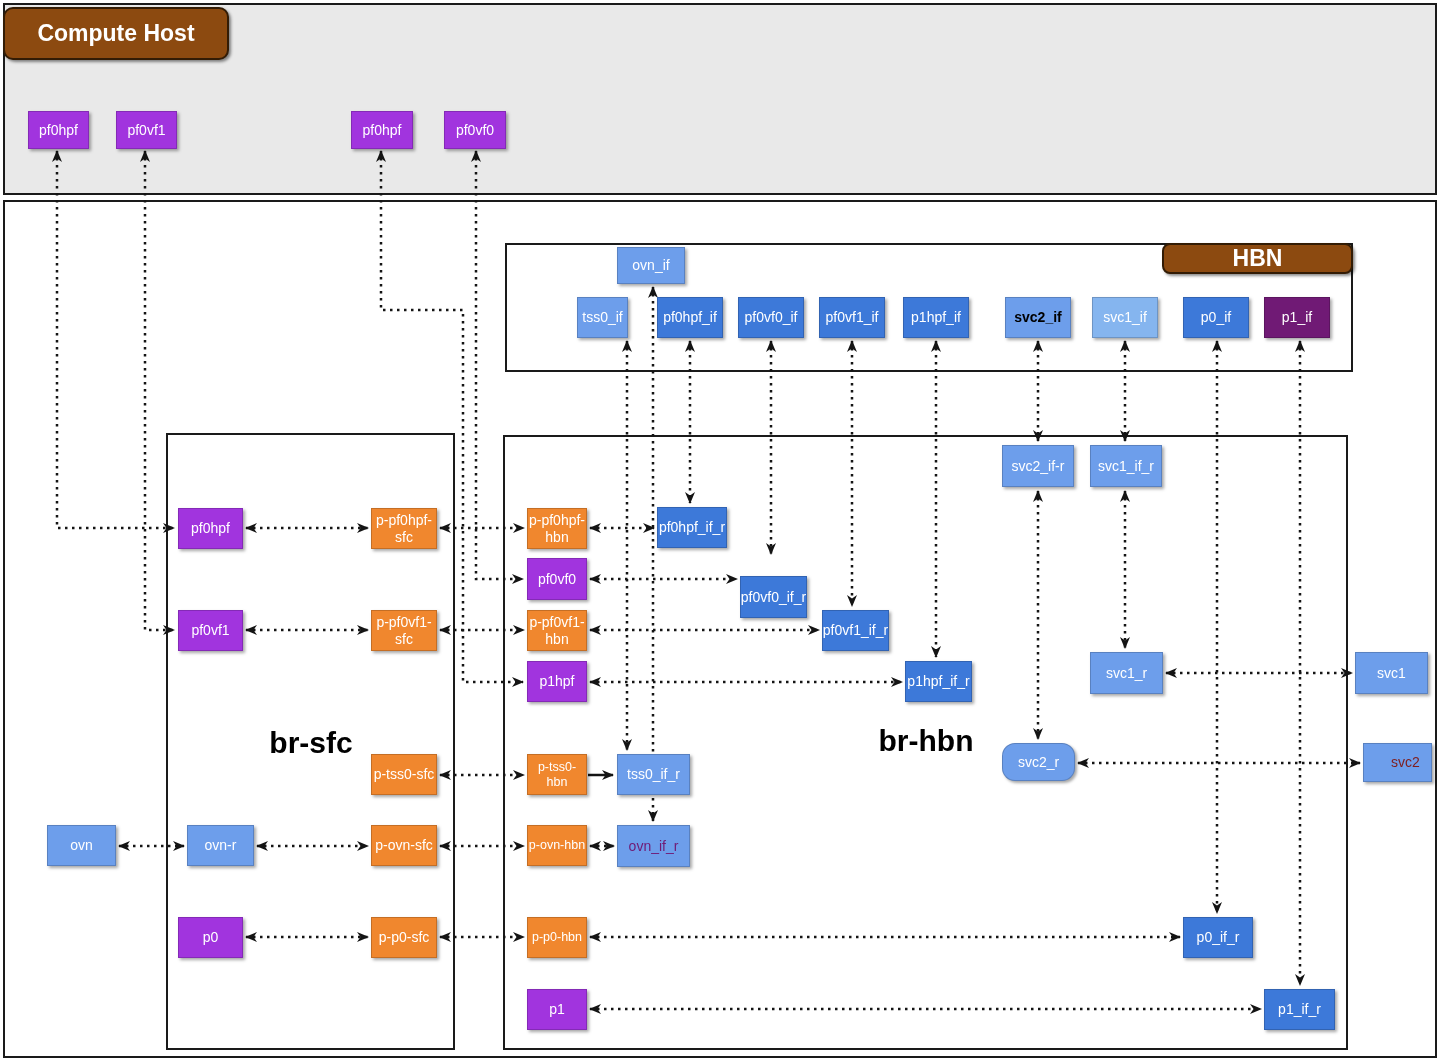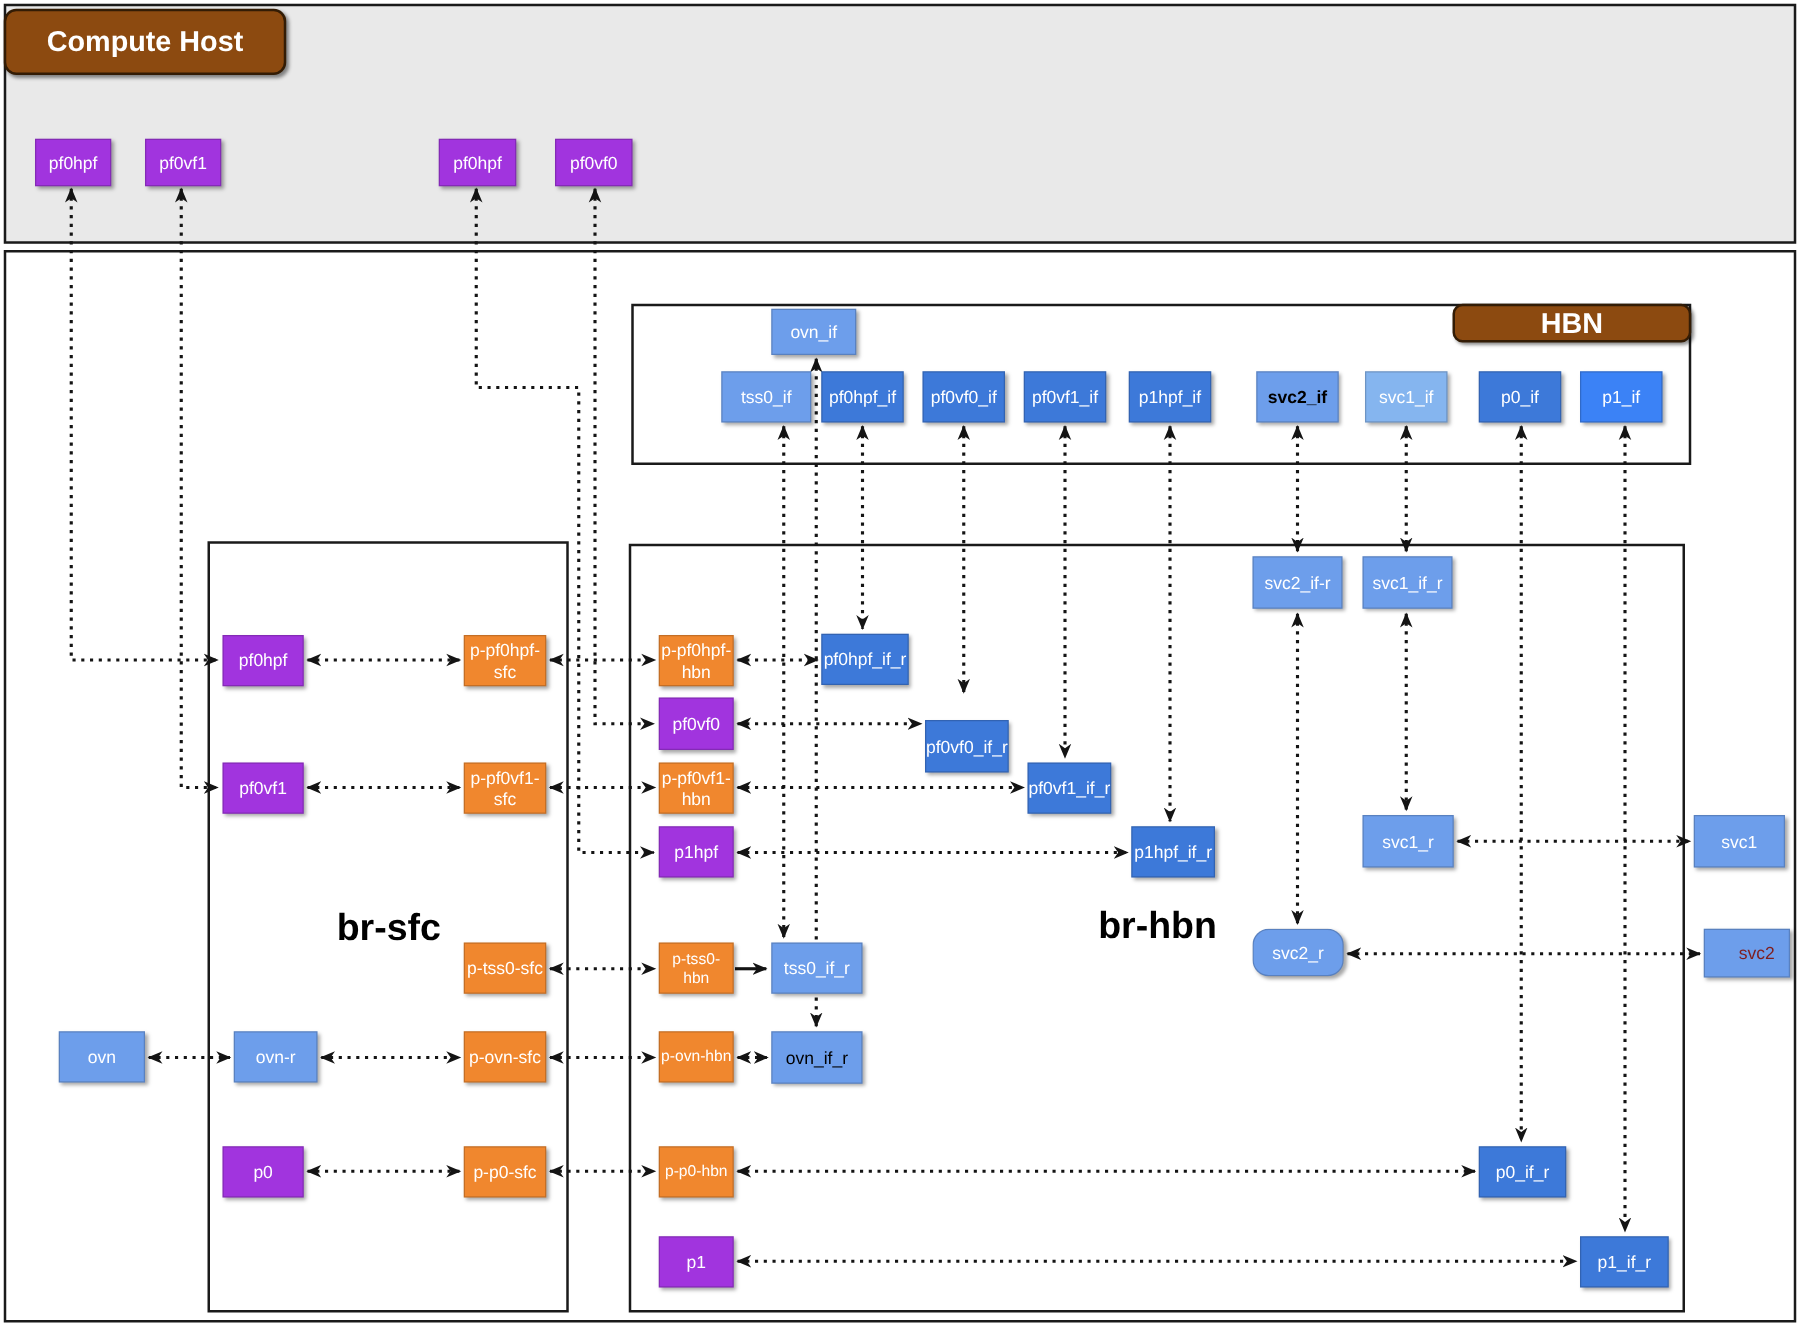--- a/index.html
+++ b/index.html
@@ -88,29 +88,29 @@
         <path d="M590 1009 L1261 1009" fill="none" stroke="#141414" stroke-width="2.5" stroke-dasharray="2.5 4.5" marker-end="url(#ah-e)" marker-start="url(#ah-s)"></path>
       </g>
   </svg>
 
   <div id="nodes">
       <div class="node" style="left: 28px; top: 111px; width: 61px; height: 38px; background: rgb(161, 52, 222); color: rgb(255, 255, 255); font-size: 14px;">pf0hpf</div>
       <div class="node" style="left: 116px; top: 111px; width: 61px; height: 38px; background: rgb(161, 52, 222); color: rgb(255, 255, 255); font-size: 14px;">pf0vf1</div>
       <div class="node" style="left: 351px; top: 111px; width: 62px; height: 38px; background: rgb(161, 52, 222); color: rgb(255, 255, 255); font-size: 14px;">pf0hpf</div>
       <div class="node" style="left: 444px; top: 111px; width: 62px; height: 38px; background: rgb(161, 52, 222); color: rgb(255, 255, 255); font-size: 14px;">pf0vf0</div>
       <div class="node" style="left: 617px; top: 247px; width: 68px; height: 37px; background: rgb(109, 158, 235); color: rgb(255, 255, 255); font-size: 14px;">ovn_if</div>
-      <div class="node" style="left: 577px; top: 297px; width: 72px; height: 41px; background: rgb(109, 158, 235); color: rgb(255, 255, 255); font-size: 14px;">tss0_if</div>
+      <div class="node" style="left: 577px; top: 297px; width: 51px; height: 41px; background: rgb(109, 158, 235); color: rgb(255, 255, 255); font-size: 14px;">tss0_if</div>
       <div class="node" style="left: 657px; top: 297px; width: 66px; height: 41px; background: rgb(61, 121, 217); color: rgb(255, 255, 255); font-size: 14px;">pf0hpf_if</div>
       <div class="node" style="left: 738px; top: 297px; width: 66px; height: 41px; background: rgb(61, 121, 217); color: rgb(255, 255, 255); font-size: 14px;">pf0vf0_if</div>
       <div class="node" style="left: 819px; top: 297px; width: 66px; height: 41px; background: rgb(61, 121, 217); color: #ffffff; font-size: 14px;">pf0vf1_if</div>
       <div class="node" style="left: 903px; top: 297px; width: 66px; height: 41px; background: rgb(61, 121, 217); color: rgb(255, 255, 255); font-size: 14px;">p1hpf_if</div>
       <div class="node" style="left: 1005px; top: 297px; width: 66px; height: 41px; background: rgb(109, 158, 235); color: rgb(0, 0, 0); font-size: 14px; font-weight: bold;">svc2_if</div>
       <div class="node" style="left: 1092px; top: 297px; width: 66px; height: 41px; background: rgb(133, 181, 239); color: rgb(255, 255, 255); font-size: 14px;">svc1_if</div>
       <div class="node" style="left: 1183px; top: 297px; width: 66px; height: 41px; background: rgb(61, 121, 217); color: rgb(255, 255, 255); font-size: 14px;">p0_if</div>
-      <div class="node" style="left: 1264px; top: 297px; width: 66px; height: 41px; background: #3b82f6; color: rgb(255, 255, 255); font-size: 14px;">p1_if</div>
+      <div class="node" style="left: 1264px; top: 297px; width: 66px; height: 41px; background: #701a75; color: rgb(255, 255, 255); font-size: 14px;">p1_if</div>
       <div class="node" style="left: 178px; top: 508px; width: 65px; height: 41px; background: rgb(161, 52, 222); color: rgb(255, 255, 255); font-size: 14px;">pf0hpf</div>
       <div class="node" style="left: 371px; top: 508px; width: 66px; height: 41px; background: rgb(240, 135, 46); color: rgb(255, 255, 255); font-size: 14px;">p-pf0hpf-
 sfc</div>
       <div class="node" style="left: 178px; top: 610px; width: 65px; height: 41px; background: rgb(161, 52, 222); color: rgb(255, 255, 255); font-size: 14px;">pf0vf1</div>
       <div class="node" style="left: 371px; top: 610px; width: 66px; height: 41px; background: rgb(240, 135, 46); color: rgb(255, 255, 255); font-size: 14px;">p-pf0vf1-
 sfc</div>
       <div class="node" style="left: 371px; top: 754px; width: 66px; height: 41px; background: rgb(240, 135, 46); color: rgb(255, 255, 255); font-size: 14px;">p-tss0-sfc</div>
       <div class="node" style="left: 187px; top: 825px; width: 67px; height: 41px; background: rgb(109, 158, 235); color: rgb(255, 255, 255); font-size: 14px;">ovn-r</div>
       <div class="node" style="left: 371px; top: 825px; width: 66px; height: 41px; background: rgb(240, 135, 46); color: rgb(255, 255, 255); font-size: 14px;">p-ovn-sfc</div>
       <div class="node" style="left: 178px; top: 917px; width: 65px; height: 41px; background: rgb(161, 52, 222); color: rgb(255, 255, 255); font-size: 14px;">p0</div>
@@ -124,21 +124,21 @@
       <div class="node" style="left: 527px; top: 661px; width: 60px; height: 41px; background: rgb(161, 52, 222); color: rgb(255, 255, 255); font-size: 14px; text-align: right;">p1hpf</div>
       <div class="node" style="left: 527px; top: 754px; width: 60px; height: 41px; background: rgb(240, 135, 46); color: rgb(255, 255, 255); font-size: 12.5px;">p-tss0-hbn</div>
       <div class="node" style="left: 527px; top: 825px; width: 60px; height: 41px; background: rgb(240, 135, 46); color: rgb(255, 255, 255); font-size: 12.5px;">p-ovn-hbn</div>
       <div class="node" style="left: 527px; top: 917px; width: 60px; height: 41px; background: rgb(240, 135, 46); color: rgb(255, 255, 255); font-size: 12.5px;">p-p0-hbn</div>
       <div class="node" style="left: 527px; top: 989px; width: 60px; height: 41px; background: rgb(161, 52, 222); color: rgb(255, 255, 255); font-size: 14px;">p1</div>
       <div class="node" style="left: 657px; top: 507px; width: 70px; height: 41px; background: rgb(61, 121, 217); color: rgb(255, 255, 255); font-size: 14px;">pf0hpf_if_r</div>
       <div class="node" style="left: 740px; top: 576px; width: 67px; height: 42px; background: rgb(61, 121, 217); color: rgb(255, 255, 255); font-size: 14px;">pf0vf0_if_r</div>
       <div class="node" style="left: 822px; top: 610px; width: 67px; height: 41px; background: rgb(61, 121, 217); color: rgb(255, 255, 255); font-size: 14px;">pf0vf1_if_r</div>
       <div class="node" style="left: 905px; top: 661px; width: 67px; height: 41px; background: rgb(61, 121, 217); color: rgb(255, 255, 255); font-size: 14px;">p1hpf_if_r</div>
       <div class="node" style="left: 617px; top: 754px; width: 73px; height: 41px; background: rgb(109, 158, 235); color: rgb(255, 255, 255); font-size: 14px;">tss0_if_r</div>
-      <div class="node" style="left: 617px; top: 825px; width: 73px; height: 42px; background: rgb(109, 158, 235); color: #000000; font-size: 14px;">ovn_if_r</div>
+      <div class="node" style="left: 617px; top: 825px; width: 73px; height: 42px; background: rgb(109, 158, 235); color: #701a75; font-size: 14px;">ovn_if_r</div>
       <div class="node" style="left: 1002px; top: 445px; width: 72px; height: 42px; background: rgb(109, 158, 235); color: rgb(255, 255, 255); font-size: 14px;">svc2_if-r</div>
       <div class="node" style="left: 1090px; top: 445px; width: 72px; height: 42px; background: rgb(109, 158, 235); color: rgb(255, 255, 255); font-size: 14px;">svc1_if_r</div>
       <div class="node" style="left: 1090px; top: 652px; width: 73px; height: 42px; background: rgb(109, 158, 235); color: rgb(255, 255, 255); font-size: 14px;">svc1_r</div>
       <div class="node" style="left: 1002px; top: 743px; width: 73px; height: 38px; background: rgb(109, 158, 235); color: rgb(255, 255, 255); font-size: 14px; border-radius: 13px;">svc2_r</div>
       <div class="node" style="left: 1183px; top: 917px; width: 70px; height: 41px; background: rgb(61, 121, 217); color: rgb(255, 255, 255); font-size: 14px;">p0_if_r</div>
       <div class="node" style="left: 1264px; top: 989px; width: 71px; height: 41px; background: rgb(61, 121, 217); color: rgb(255, 255, 255); font-size: 14px;">p1_if_r</div>
       <div class="node" style="left: 1355px; top: 652px; width: 73px; height: 42px; background: rgb(109, 158, 235); color: rgb(255, 255, 255); font-size: 14px;">svc1</div>
       <div class="node" style="left: 1363px; top: 743px; width: 69px; height: 39px; background: rgb(109, 158, 235); color: #7f1d1d; font-size: 14px; padding-left: 16px;">svc2</div>
     </div>
 

